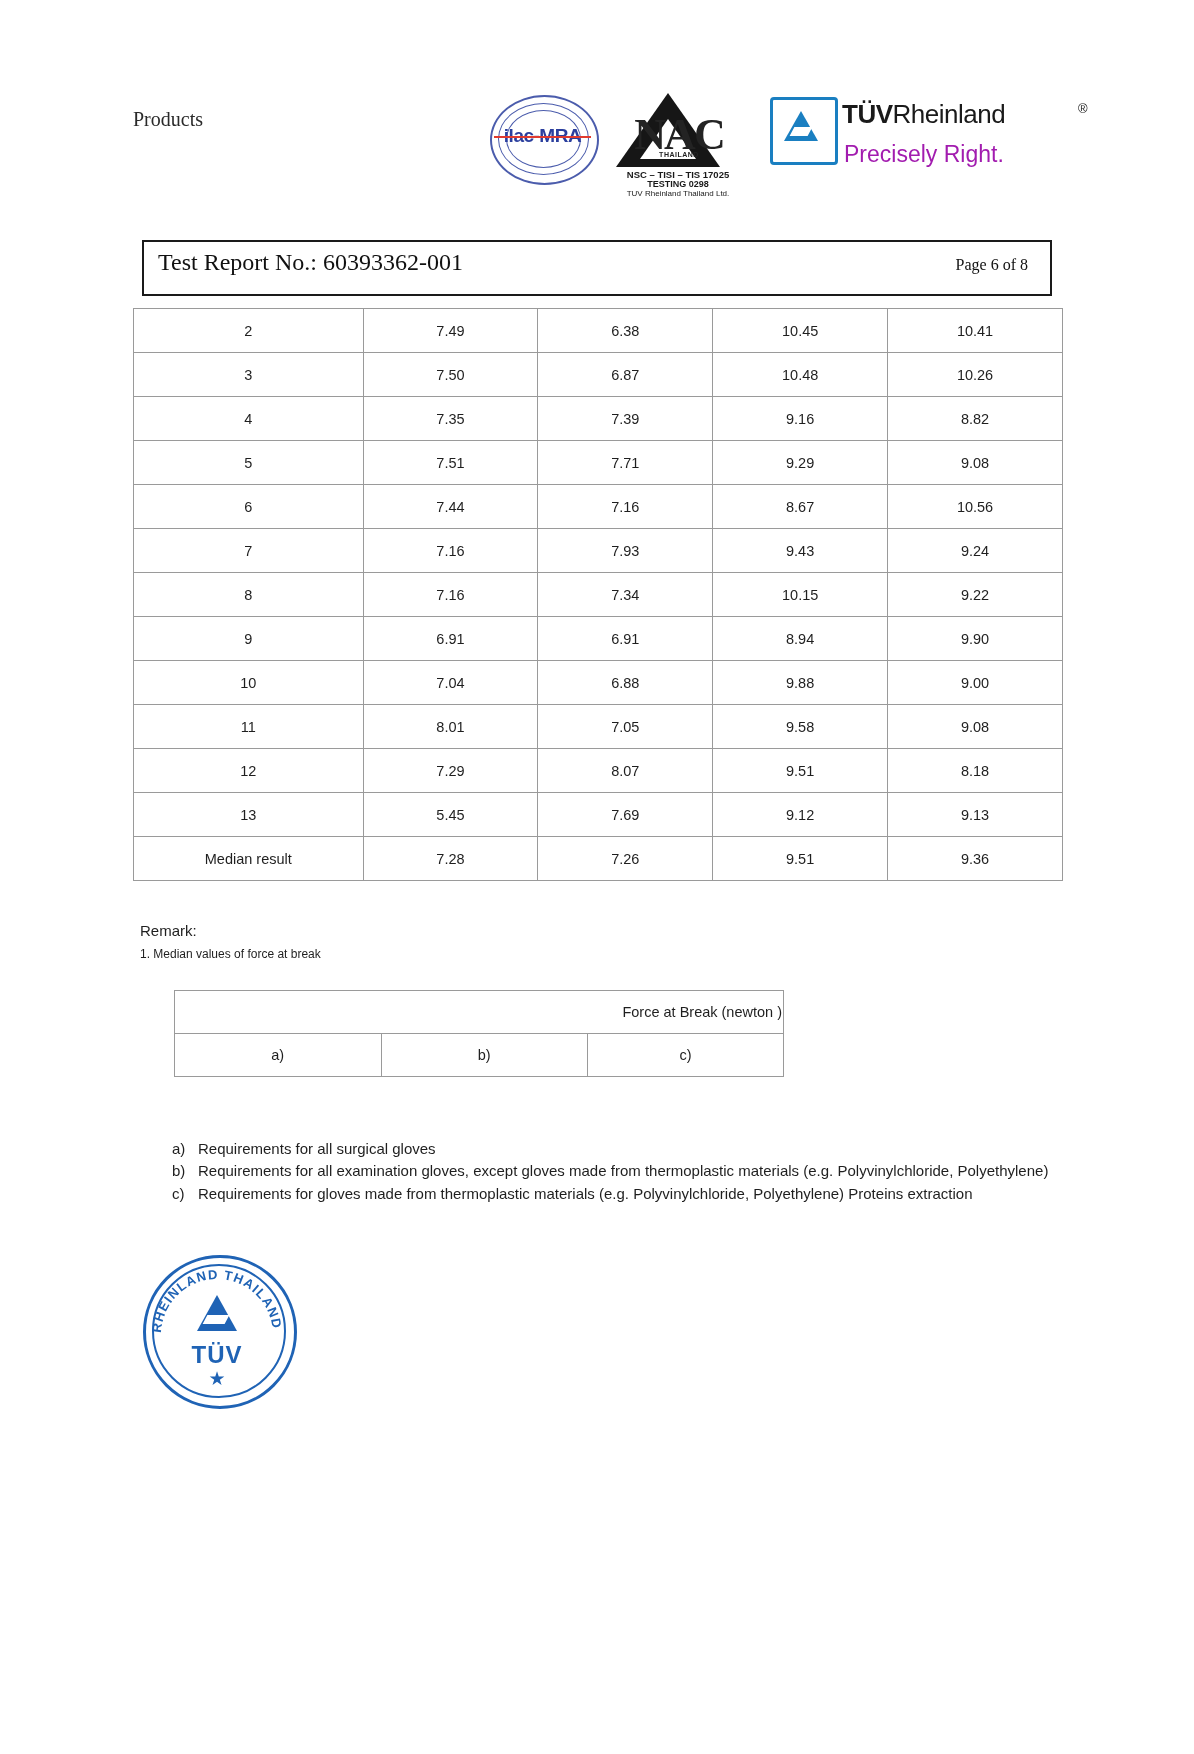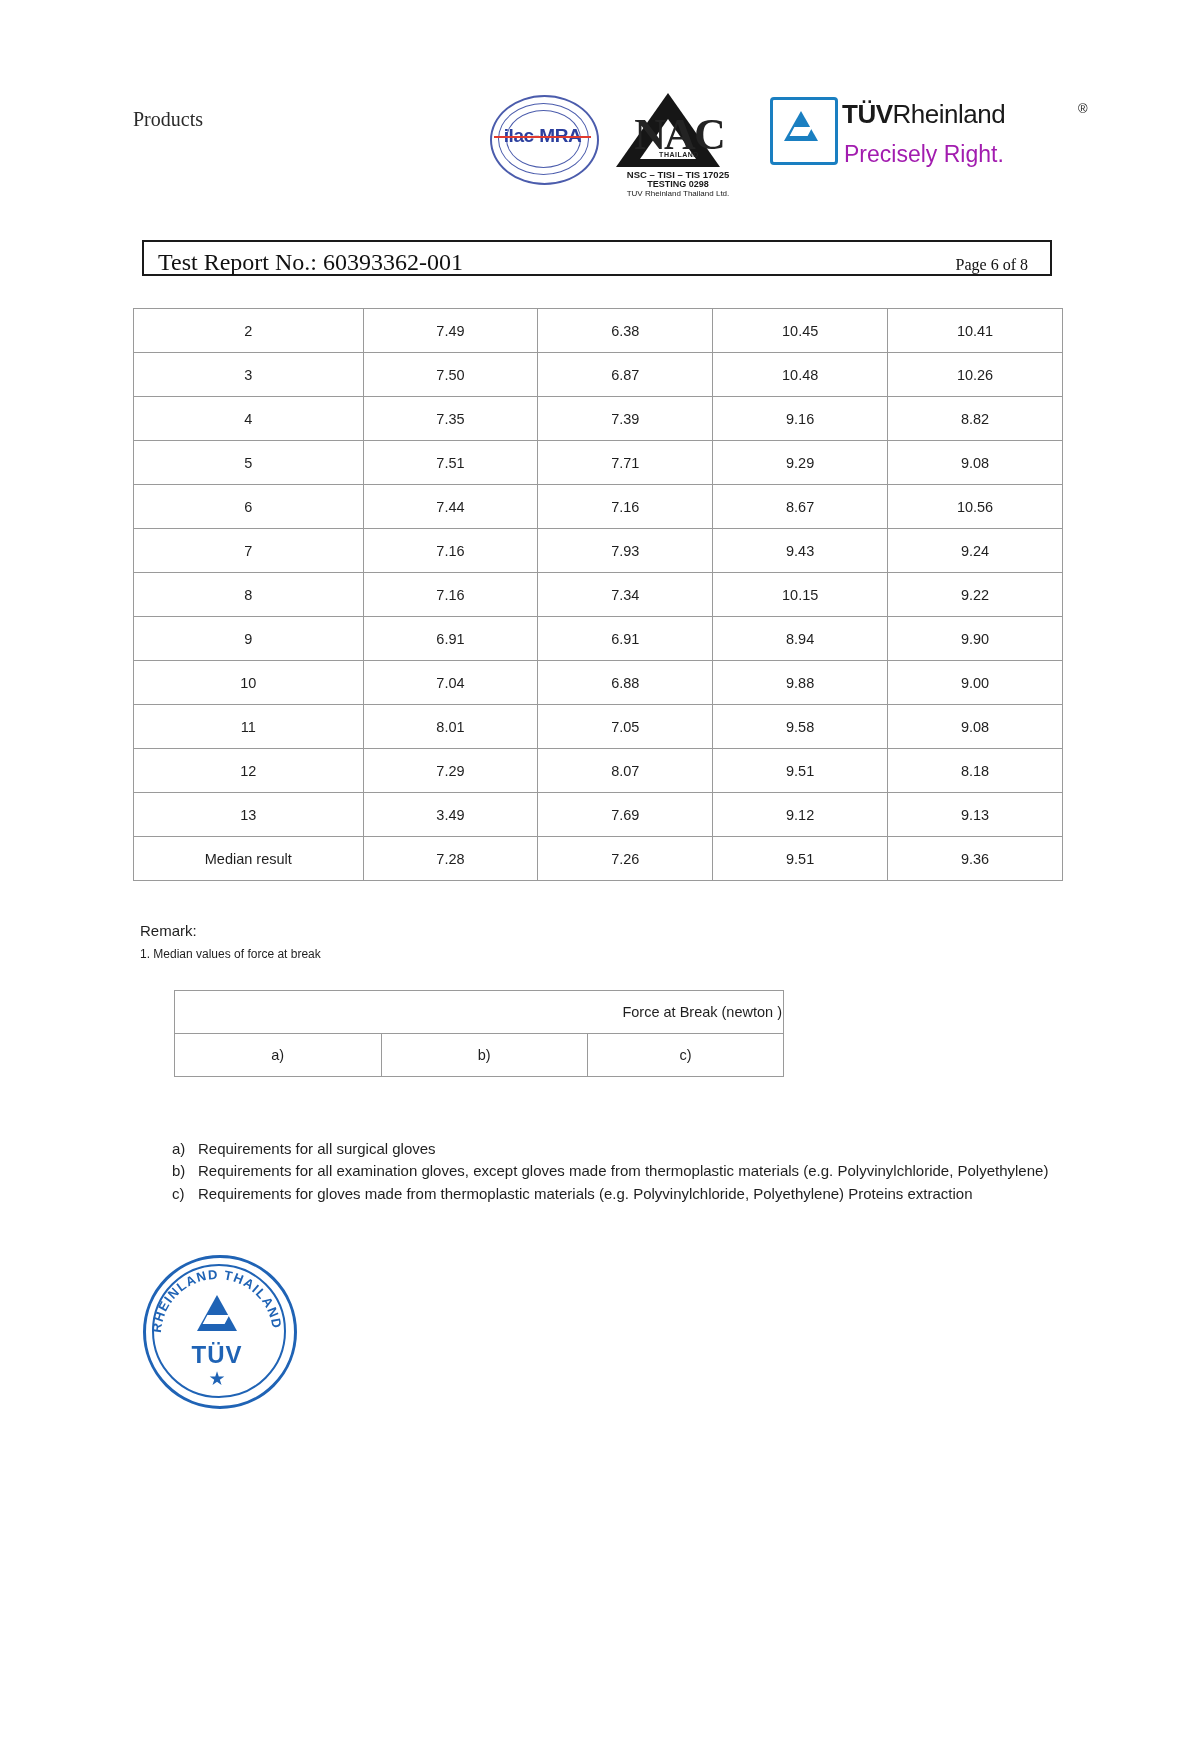--- a/index.html
+++ b/index.html
@@ -197,21 +197,21 @@
     font-size: 23px;
     color: #a21caf;
   }
 
   
   .title-bar {
     position: absolute;
     left: 142px;
     top: 240px;
     width: 910px;
-    height: 36px;
+    height: 56px;
     border: 2px solid #1a1a1a;
     box-sizing: border-box;
   }
   .title-bar .report-no {
     position: absolute;
     left: 14px;
     top: 7px;
     font-family: "Liberation Serif", serif;
     font-size: 24px;
     color: #111;
@@ -489,21 +489,21 @@
       </tr>
       <tr>
         <td class="c0">12</td>
         <td class="c1">7.29</td>
         <td class="c2">8.07</td>
         <td class="c3">9.51</td>
         <td class="c4">8.18</td>
       </tr>
       <tr>
         <td class="c0">13</td>
-        <td class="c1">3.49</td>
+        <td class="c1">5.45</td>
         <td class="c2">7.69</td>
         <td class="c3">9.12</td>
         <td class="c4">9.13</td>
       </tr>
       <tr>
         <td class="c0">Median result</td>
         <td class="c1">7.28</td>
         <td class="c2">7.26</td>
         <td class="c3">9.51</td>
         <td class="c4">9.36</td>

